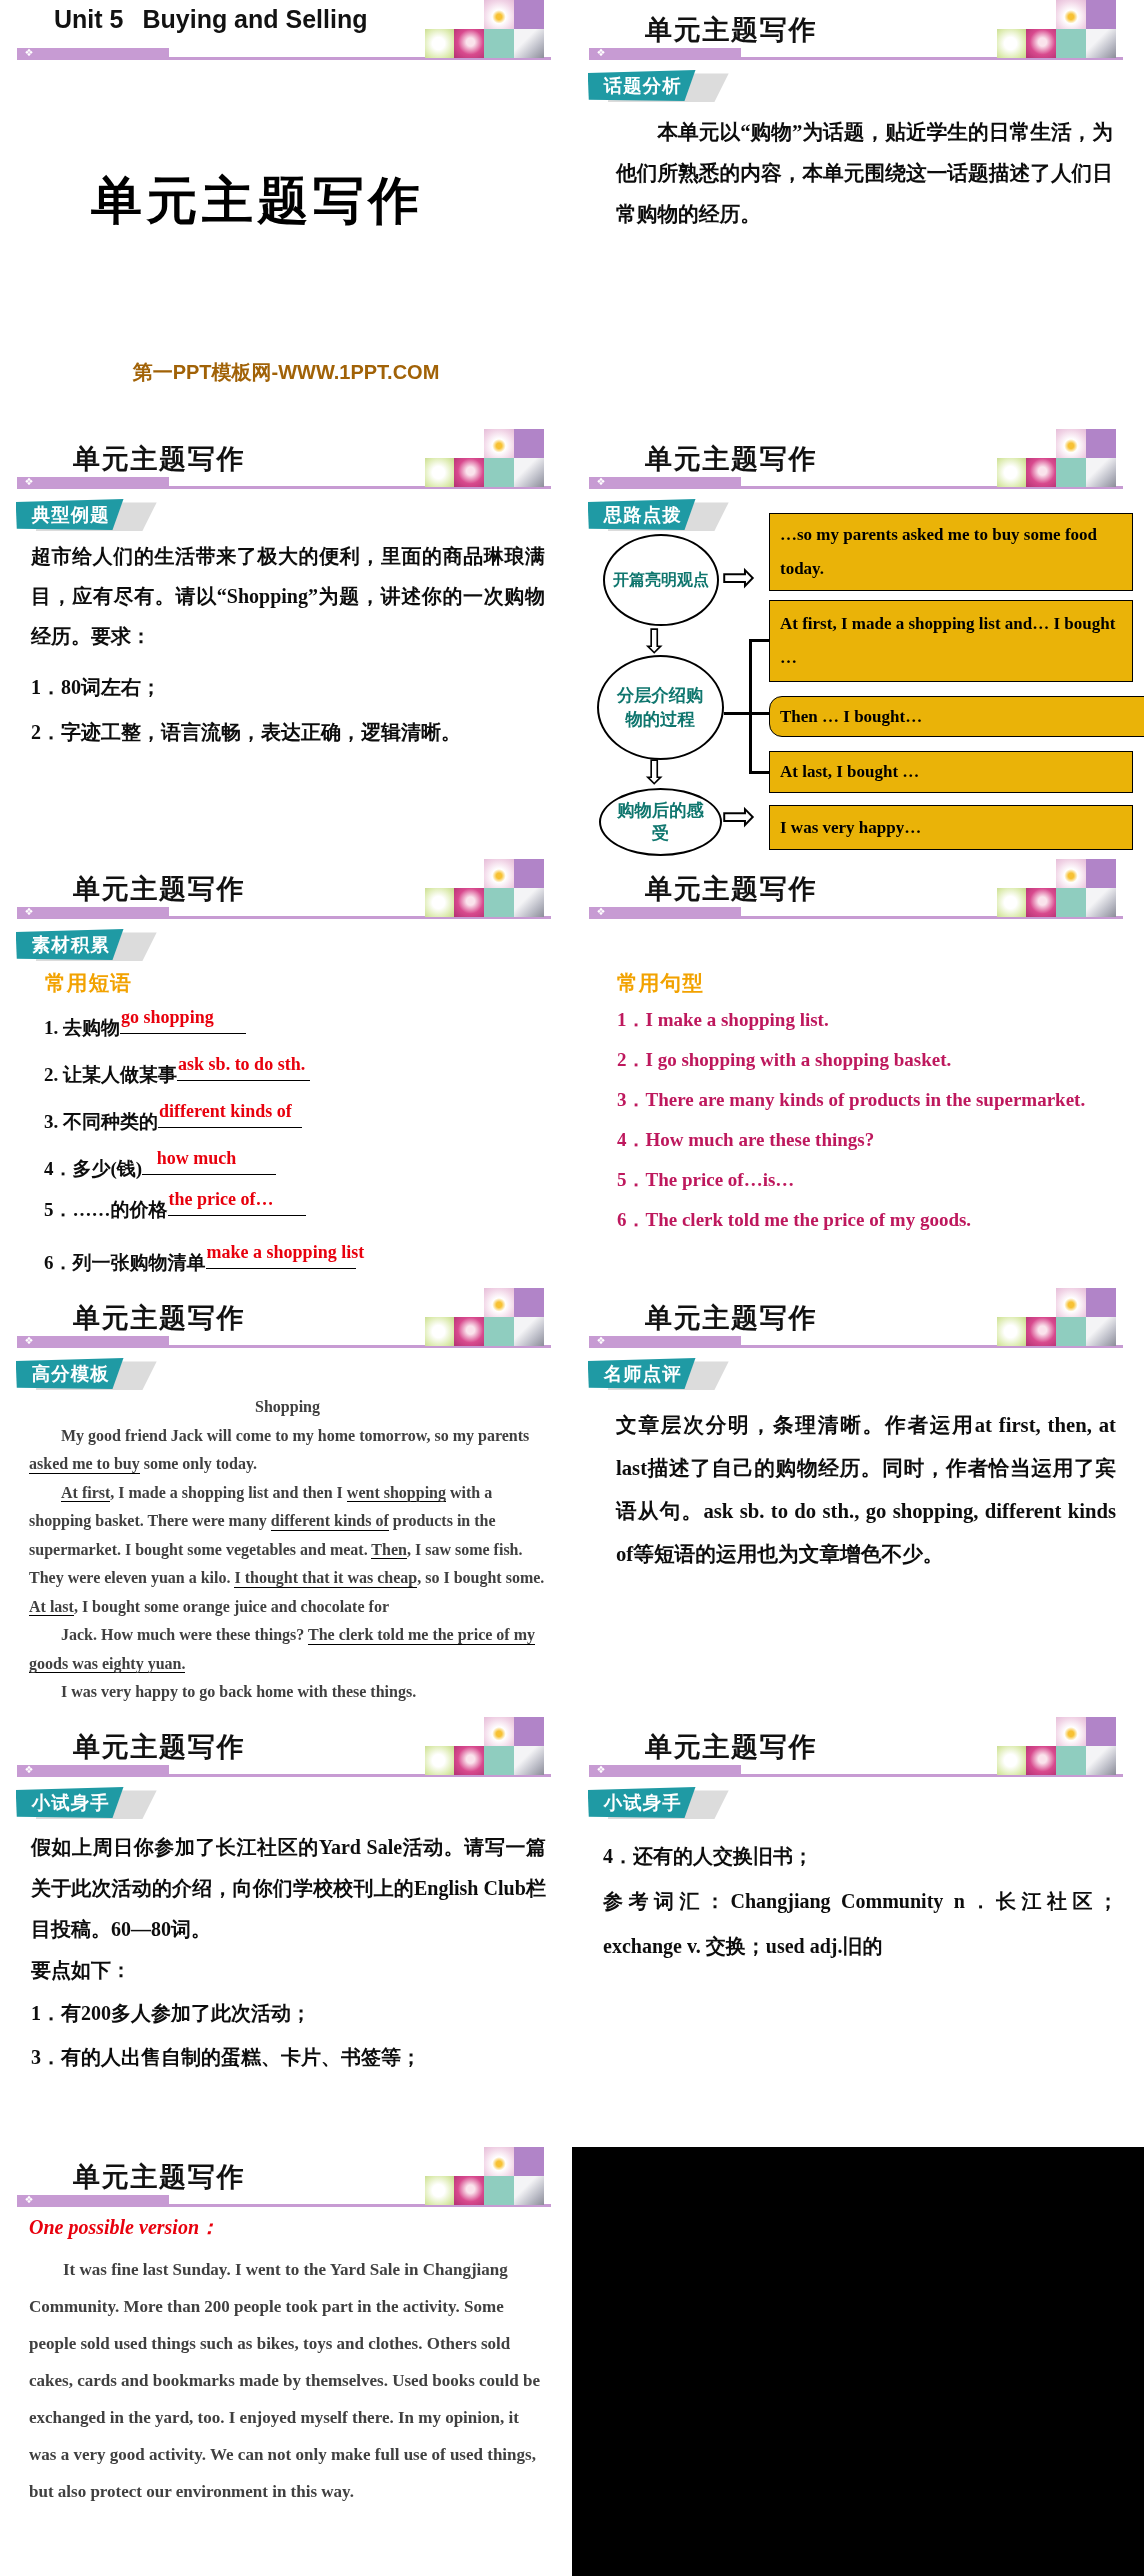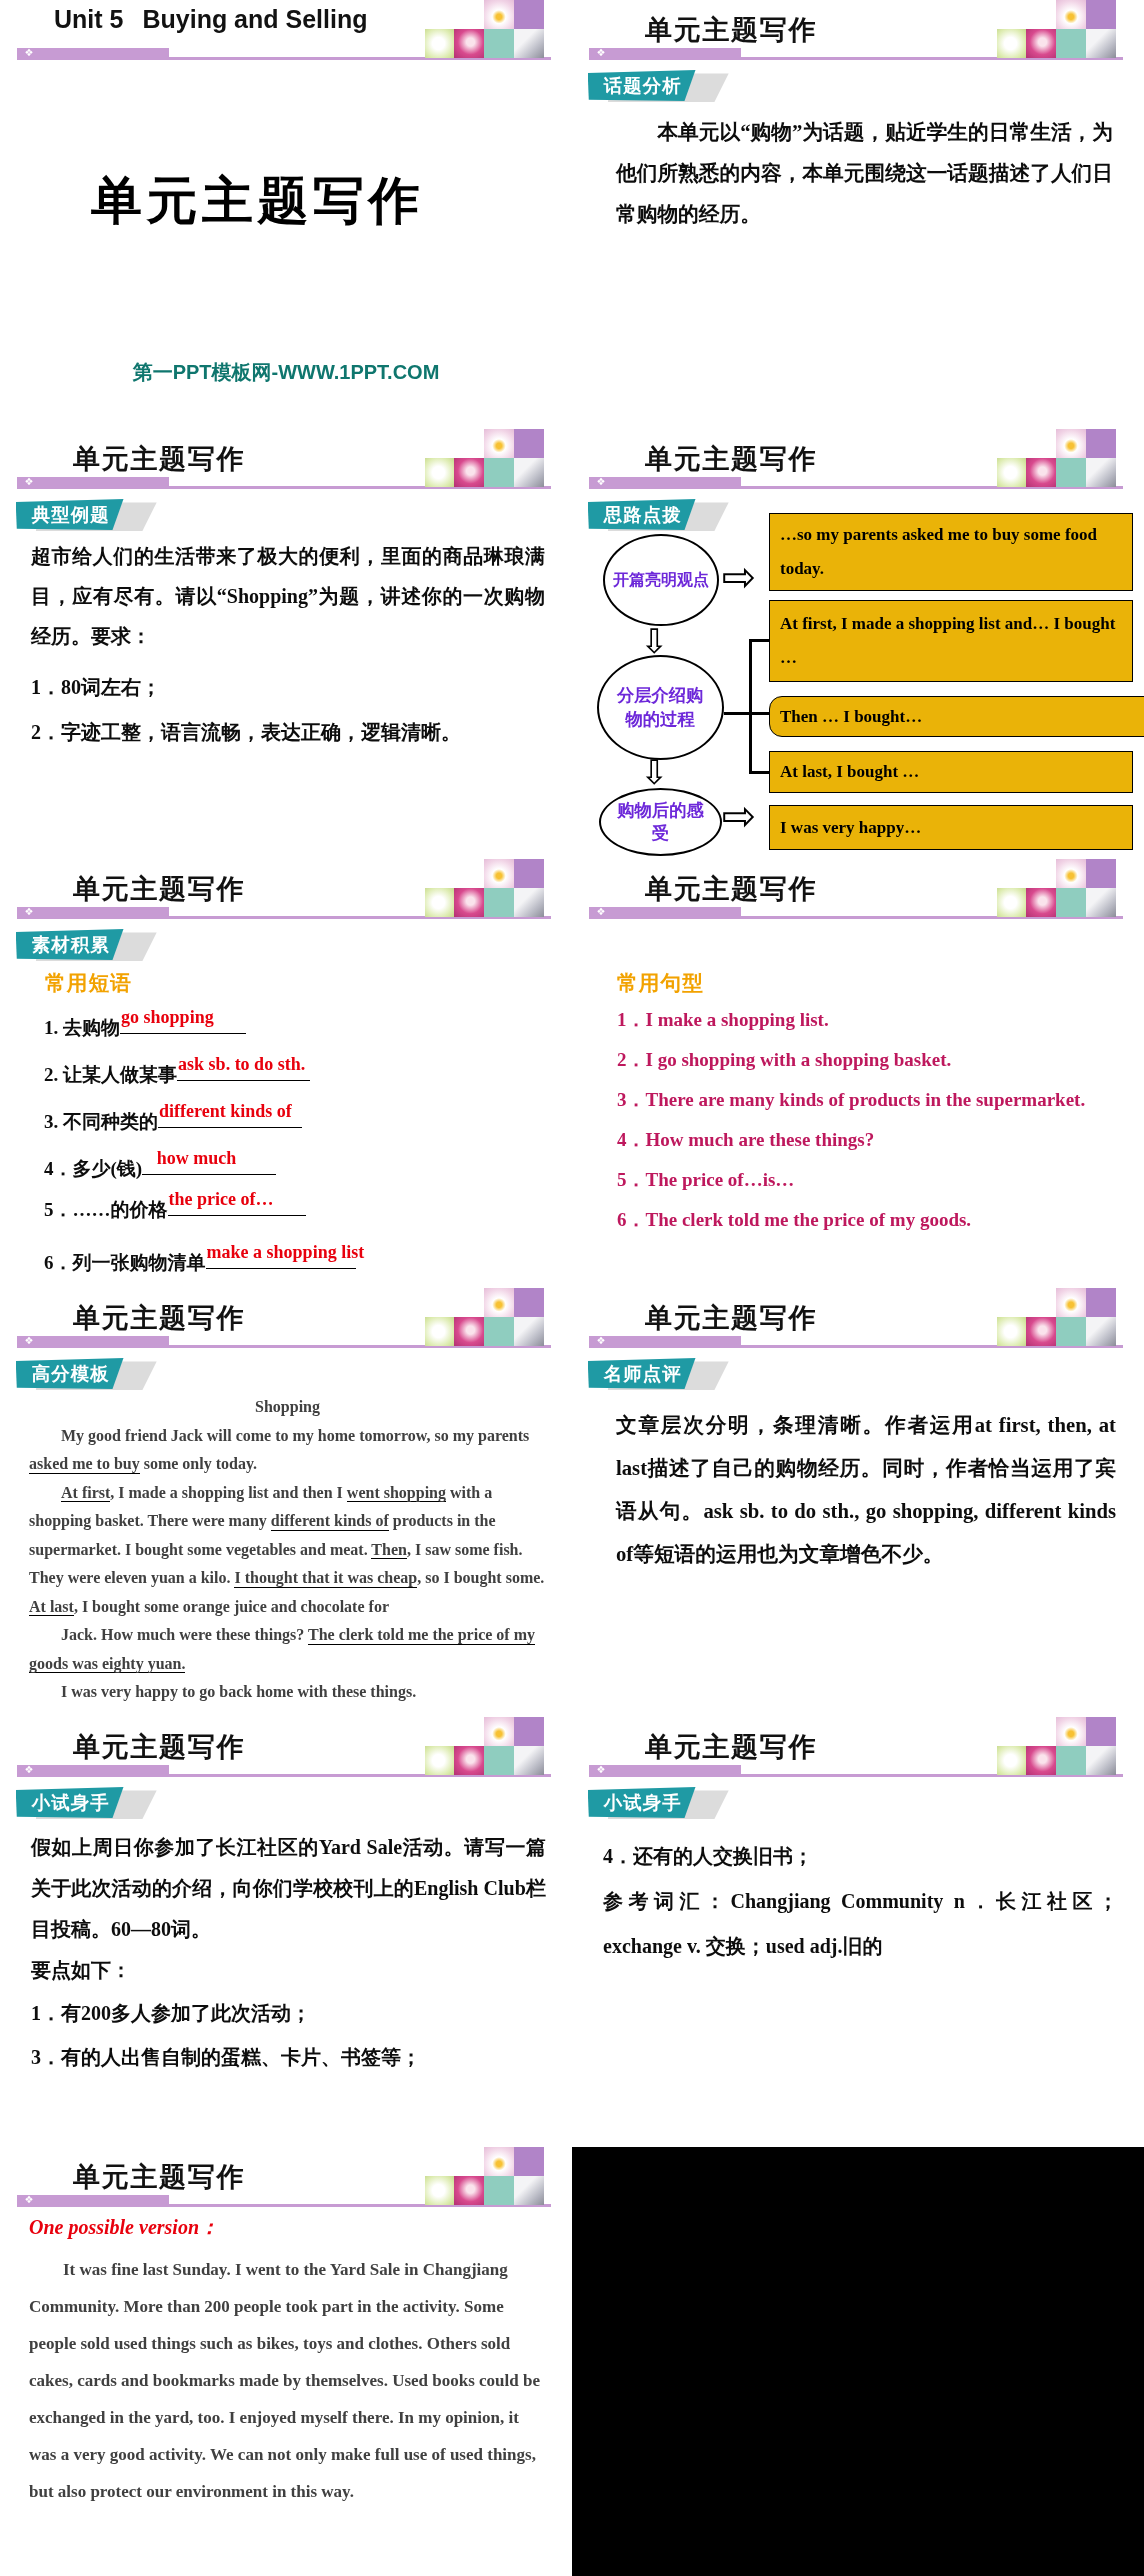--- a/index.html
+++ b/index.html
@@ -47,26 +47,26 @@
   .body-block{position:absolute;text-align:justify;}
   .indent{text-indent:2em;}
   .orange-head{position:absolute;font-size:20.7px;font-weight:bold;color:var(--orange);letter-spacing:1.1px;}
 
   
   .s1-header{position:absolute;left:54px;top:4.5px;font-size:25px;color:var(--ink);white-space:nowrap;}
   .s1-header .u5{font-weight:800;}
   .s1-header .crs{font-weight:600;margin-left:19px;}
   .s1-big{position:absolute;left:0;top:167px;width:90%;text-align:center;font-size:51px;font-weight:800;
     color:#000;letter-spacing:4.5px;}
-  .s1-footer{position:absolute;left:0;top:359px;width:100%;text-align:center;font-size:20px;font-weight:bold;color:#0f766e;}
+  .s1-footer{position:absolute;left:0;top:359px;width:100%;text-align:center;font-size:20px;font-weight:bold;color:#a16207;}
 
   
   .oval{position:absolute;border:2.2px solid #000;border-radius:50%;background:#fff;display:flex;
     flex-direction:column;align-items:center;justify-content:center;font-family:"Liberation Serif",serif;
-    font-weight:600;font-size:17.3px;color:#6d28d9;line-height:23.5px;text-align:center;}
+    font-weight:600;font-size:17.3px;color:#0f766e;line-height:23.5px;text-align:center;}
   .fbox{position:absolute;border:1.7px solid #000;background:#eab308;display:flex;flex-direction:column;
     justify-content:center;padding:3.4px 10px;font-family:"Liberation Serif",serif;font-weight:bold;
     font-size:17px;line-height:34px;color:#000;}
   .harrow{position:absolute;font-size:41px;color:#000;line-height:39px;font-family:"DejaVu Sans",sans-serif;}
   .varrow{position:absolute;font-size:34px;color:#000;line-height:32px;font-family:"DejaVu Sans",sans-serif;}
   .cline{position:absolute;background:#000;}
 
   
   .p-row{position:absolute;left:44px;font-size:19px;white-space:nowrap;}
   .blank{display:inline-block;position:relative;border-bottom:1.7px solid #000;height:24.6px;vertical-align:baseline;}

